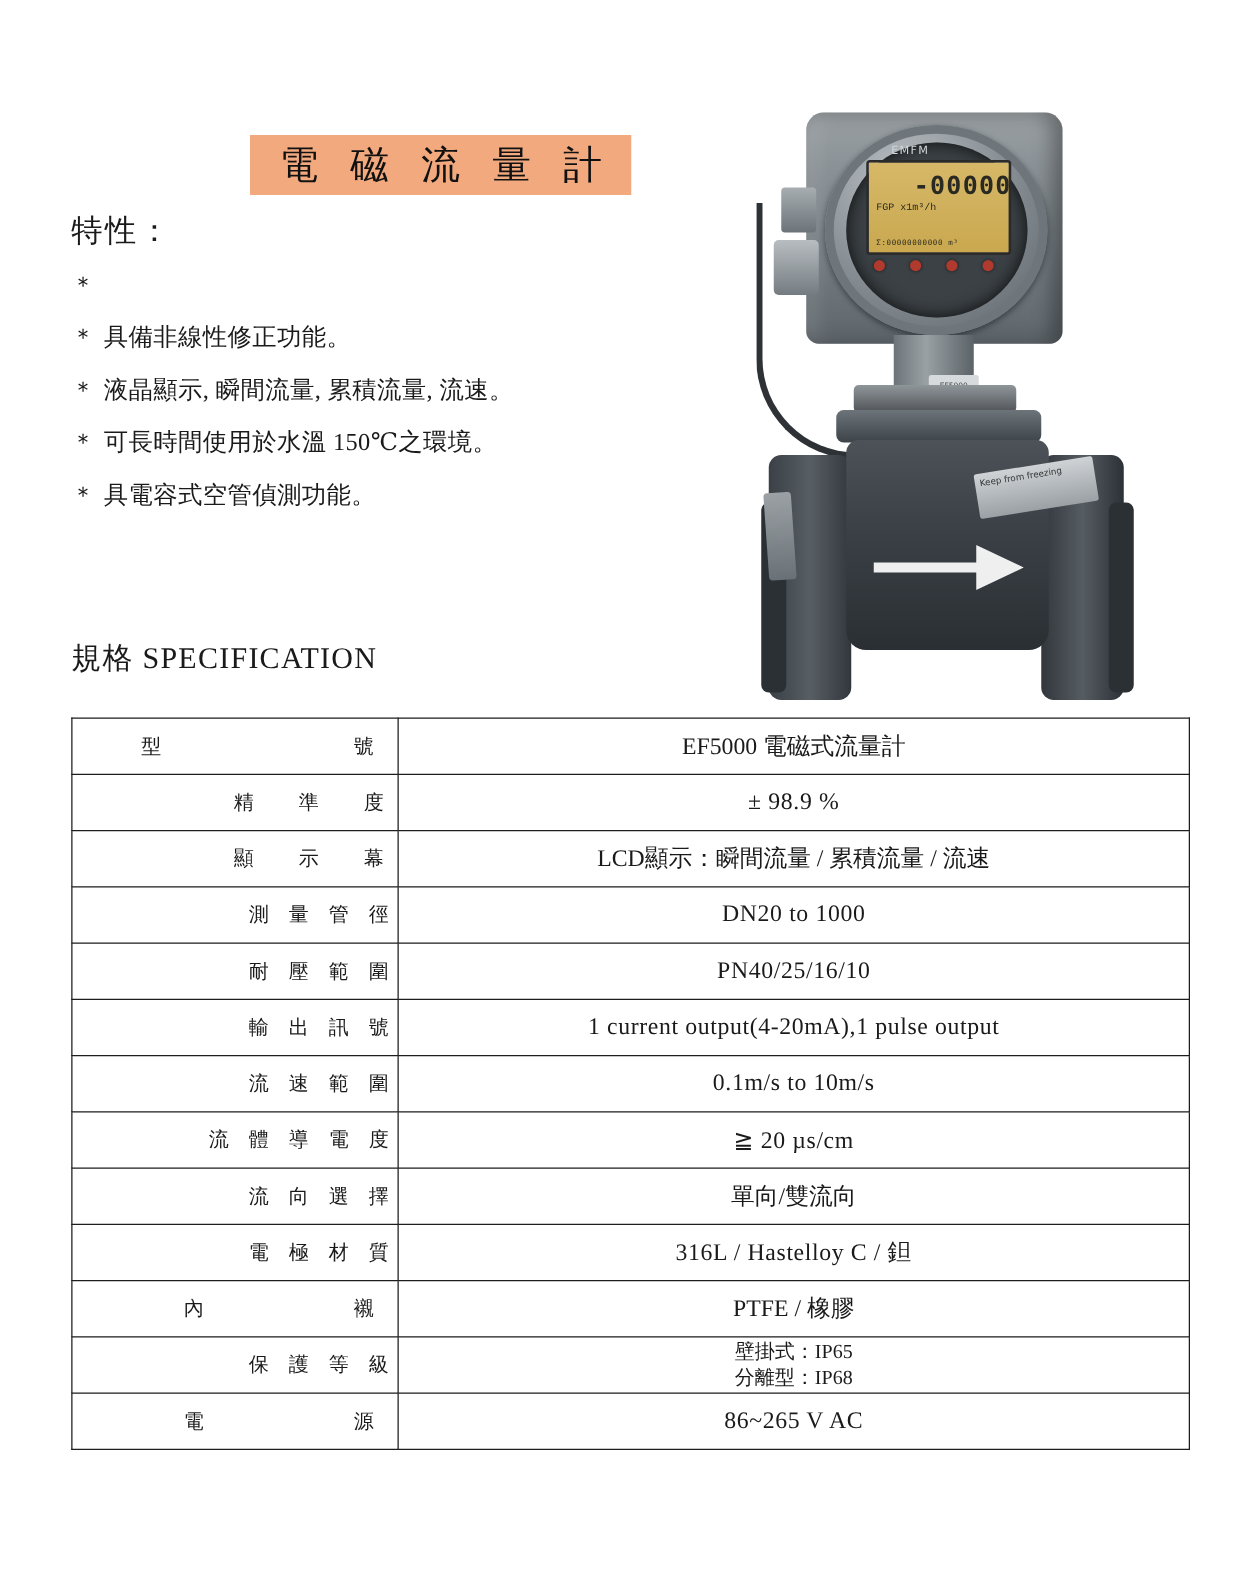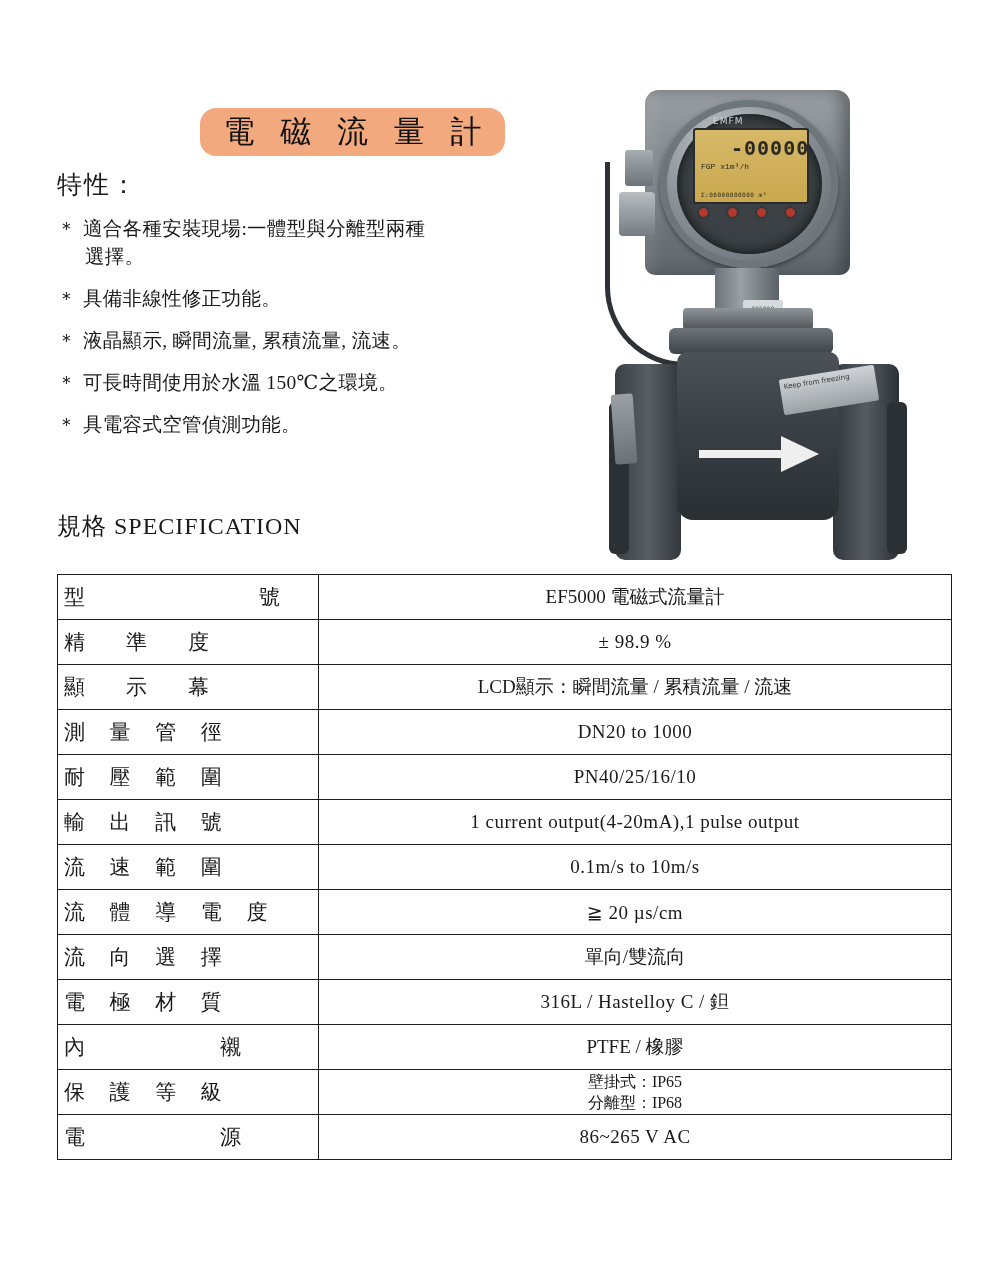--- a/index.html
+++ b/index.html
@@ -20,21 +20,20 @@
   .title-box {
     position: absolute;
     left: 200px;
     top: 108px;
     width: 305px;
     height: 48px;
     background: #f2a97e;
     display: flex;
     align-items: center;
     justify-content: center;
-    border-radius: 16px;
   }
   .title-box .title-text {
     font-size: 31px;
     letter-spacing: 9px;
     color: #111;
     font-weight: 500;
     padding-left: 9px;
     font-family: "Liberation Serif", "DejaVu Serif", serif;
   }
 
@@ -316,25 +315,25 @@
     border-collapse: collapse;
     table-layout: fixed;
   }
   table.spec td {
     border: 1px solid #1d1d1d;
     height: 42px;
     vertical-align: middle;
   }
   table.spec td.key {
     width: 253px;
-    text-align: left;
-    font-size: 21px;
+    text-align: right;
+    font-size: 16px;
     letter-spacing: 6px;
     padding-left: 6px;
-    font-family: Liberation Mono, monospace;
+    font-family: Liberation Serif, serif;
   }
   table.spec td.val {
     text-align: center;
     font-size: 19px;
     font-family: "Liberation Serif", "DejaVu Serif", serif;
   }
   td.val.mono {
     font-family: "DejaVu Sans Mono", monospace;
     font-size: 17px;
     letter-spacing: 0.5px;
@@ -353,24 +352,20 @@
 
 <div class="title-box">
   <span class="title-text">電 磁 流 量 計</span>
 </div>
 
 <div class="features">
   <div class="features-heading">特性：</div>
 
   <div class="feature-row">
     <span class="feature-star">＊</span>
-    <span class="feature-text">
-      <span>適合各種安裝現場:一體型與分離型兩種</span>
-      <span class="l2">選擇。</span>
-    </span>
   </div>
 
   <div class="feature-row">
     <span class="feature-star">＊</span>
     <span class="feature-text">具備非線性修正功能。</span>
   </div>
 
   <div class="feature-row">
     <span class="feature-star">＊</span>
     <span class="feature-text">液晶顯示, 瞬間流量, 累積流量, 流速。</span>

